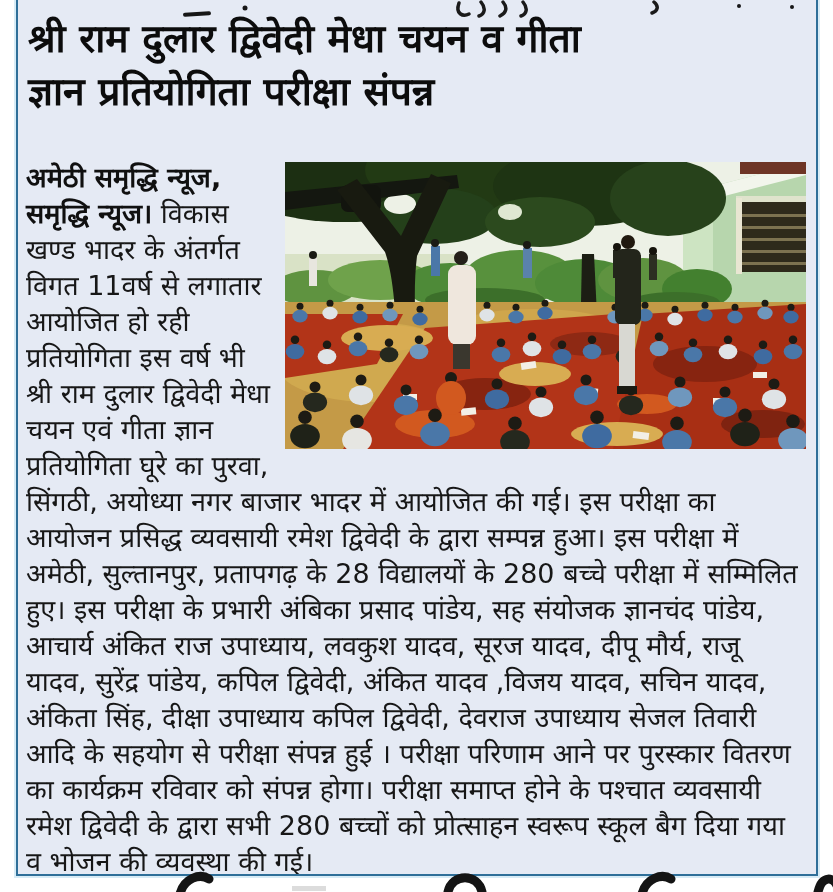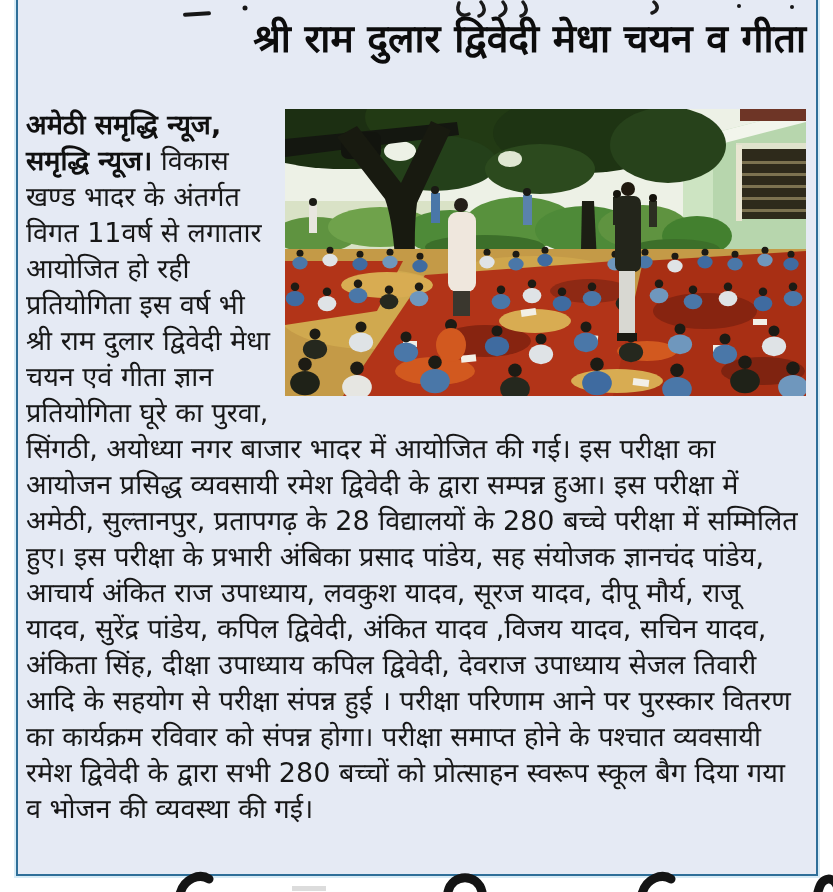--- a/index.html
+++ b/index.html
@@ -11,21 +11,21 @@
 
   
   .clip{
     position:absolute;left:16px;top:-8px;width:798px;height:880px;
     background:#e5eaf4;border:2px solid #2f6f99;
     box-shadow:0 0 0 2px #d8ecf6;
     overflow:hidden;
   }
 
   .headline{
-    margin:18px 10px 8px 10px;text-align:right;
+    margin:18px 10px 8px 10px;text-align:left;
     font-size:39px;line-height:53px;font-weight:700;color:#0c0c0c;
     letter-spacing:0px;
   }
   .headline .hl{display:block;}
 
   .article{
     padding:2px 10px 0 8px;
     font-size:27px;line-height:36px;color:#171717;text-align:left;margin-top:40px;
   }
   .article p{margin:0;}
@@ -43,20 +43,21 @@
 </style>
 </head>
 <body>
 
 <div class="page">
 
   <div class="clip">
 
     <h1 class="headline">
       <span class="hl">श्री राम दुलार द्विवेदी मेधा चयन व गीता</span>
+      <span class="hl">ज्ञान प्रतियोगिता परीक्षा संपन्न</span>
     </h1>
 
     <div class="article">
 
       <div class="photo" role="img" aria-label="students seated on red carpets under a large tree writing an exam beside a green school building">
         <svg width="521" height="287" viewBox="0 0 521 287" preserveAspectRatio="none">
           <defs>
             <g id="stu">
               <circle cx="0" cy="-11" r="5" fill="#1d1b14"></circle>
               <ellipse cx="0" cy="3" rx="11" ry="9"></ellipse>

